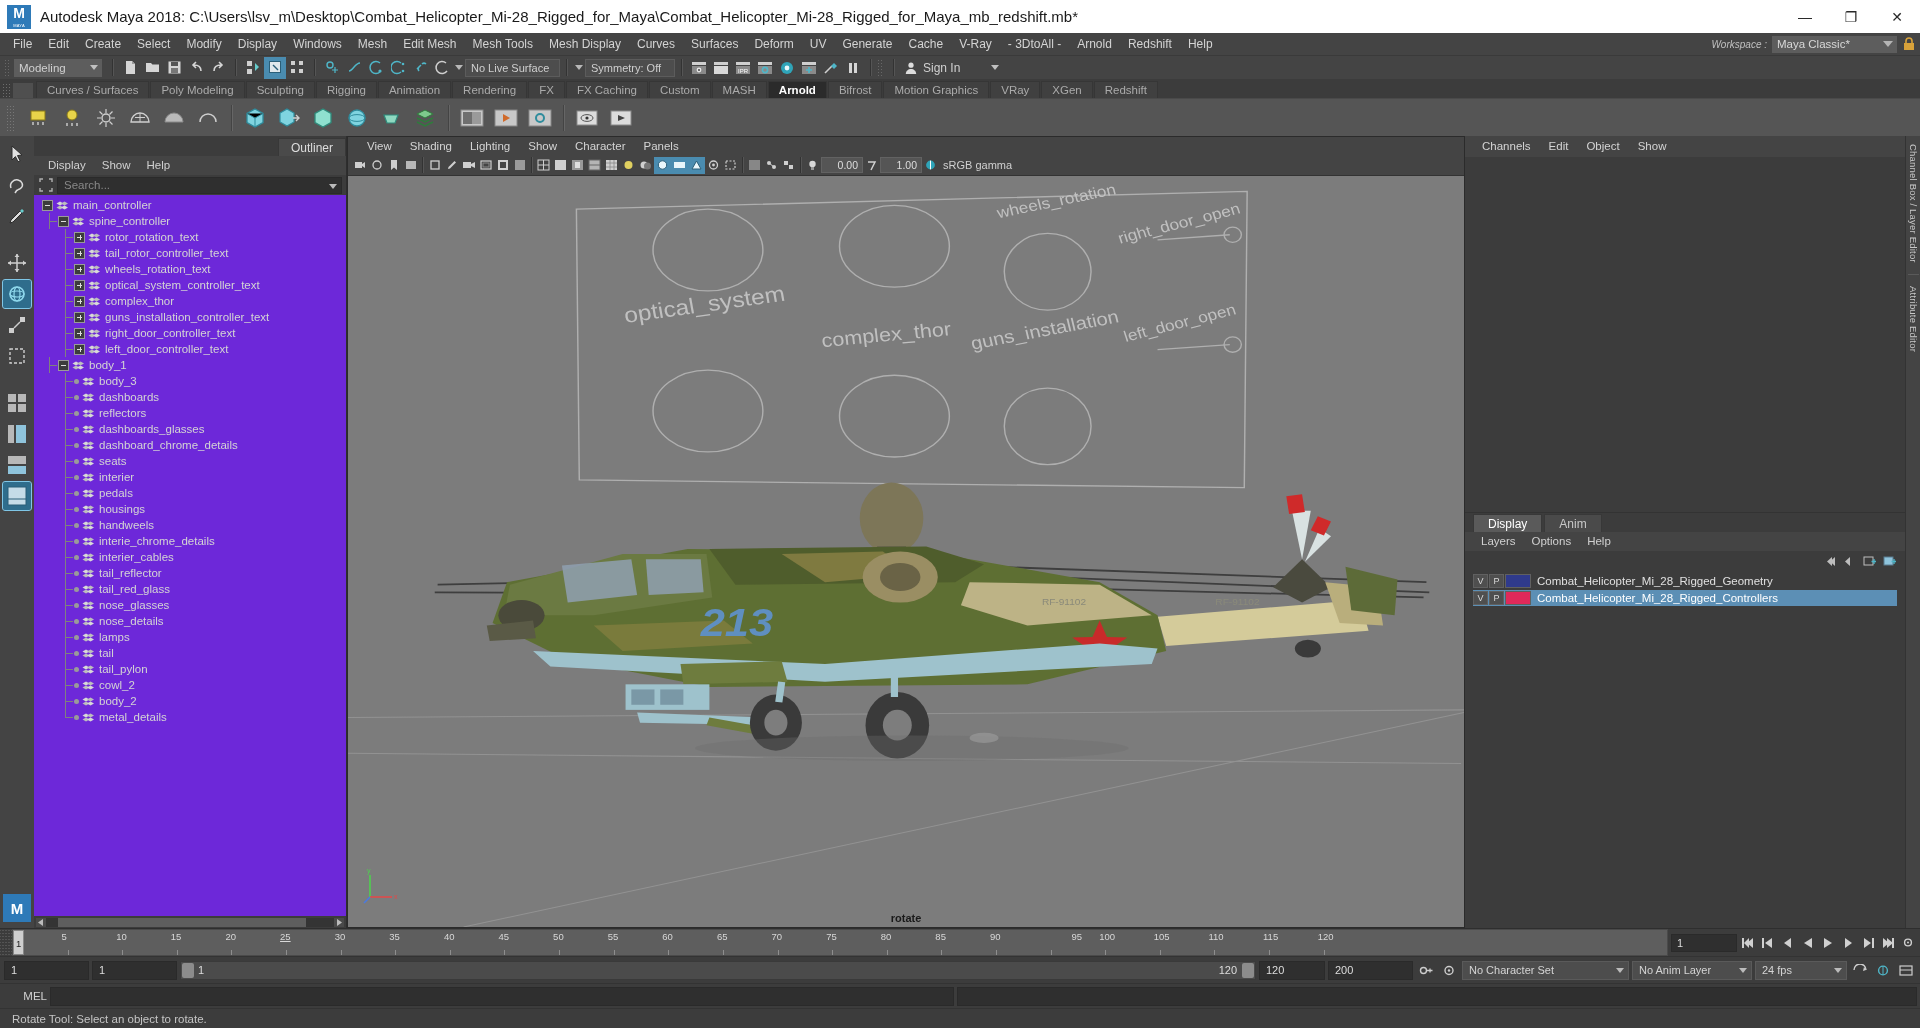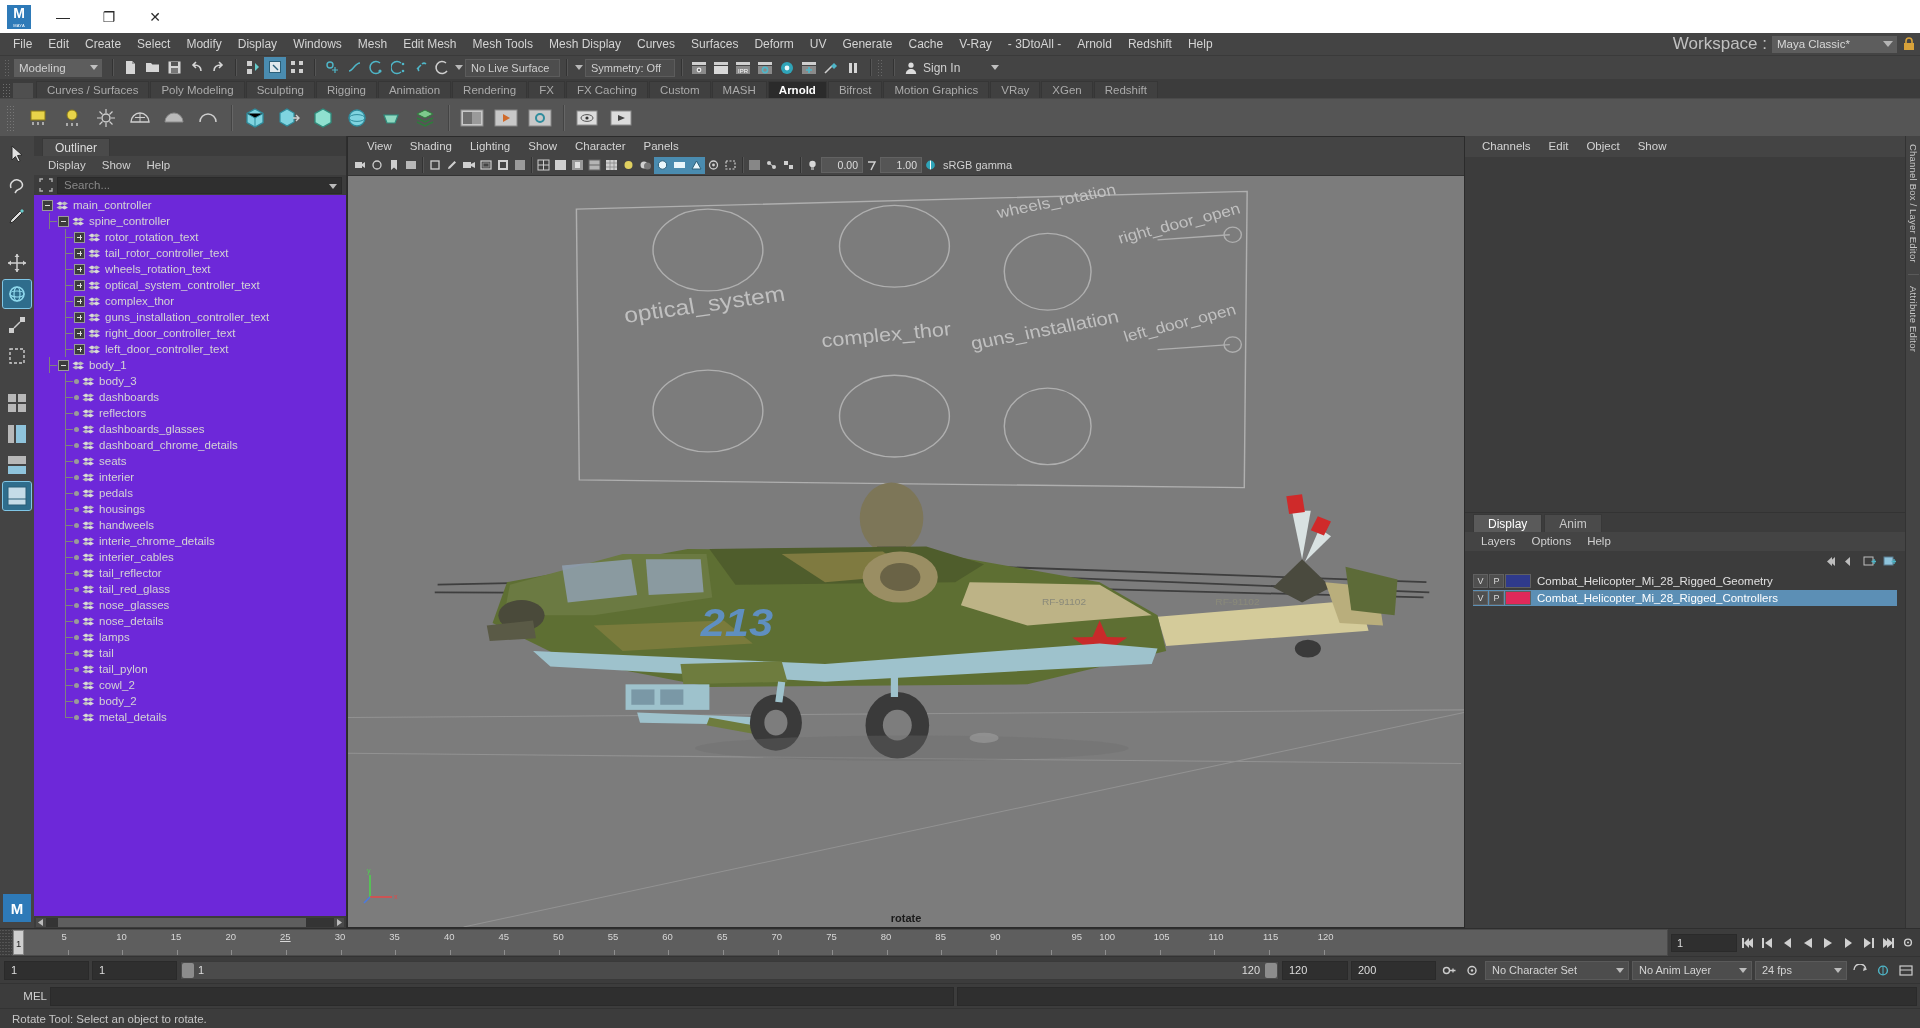--- a/index.html
+++ b/index.html
@@ -34,21 +34,21 @@
     font-size:14px;color:#2a2a2a;
   }
 
   
   .menubar {
     height:22px;background:#444;display:flex;align-items:center;flex:none;
     padding-left:5px; position:relative;
   }
   .menu-item { padding:0 8px; line-height:22px; font-size:12px; color:#d4d4d4; white-space:nowrap;}
   .ws-area { position:absolute; right:4px; top:0; height:22px; display:flex; align-items:center; gap:5px;}
-  .ws-label { font-size:17px; color:#c0c0c0; }
+  .ws-label { font-size:10px; color:#c0c0c0;font-style:italic; }
   .ws-combo {
     width:125px;height:17px;background:#5d5d5d;border:none;
     display:flex;align-items:center;padding-left:5px;font-size:11.5px;color:#d8d8d8;
     position:relative;
   }
   .ws-combo .arrow{position:absolute;right:4px;top:5px;border-left:5px solid transparent;border-right:5px solid transparent;border-top:6px solid #b4b4b4;}
   .lock-icon{width:14px;height:16px;position:relative;}
 
   
   .statusline {
@@ -103,21 +103,21 @@
 
   
   .toolbox{width:34px;background:#444;display:flex;flex-direction:column;align-items:center;padding-top:4px;flex:none;}
   .tool{width:28px;height:28px;margin-bottom:3px;display:flex;align-items:center;justify-content:center;border-radius:2px;}
   .tool.sel{background:#2f6d8c;outline:1px solid #7fc6e6;}
   .tool-gap{height:16px;}
   .maya-m{width:28px;height:28px;background:#2e7ab8;color:#fff;font-weight:bold;font-size:15px;display:flex;align-items:center;justify-content:center;margin-top:auto;margin-bottom:6px;}
 
   
   .outliner{width:313px;background:#3c3c3c;display:flex;flex-direction:column;flex:none;border-right:1px solid #2e2e2e;}
-  .out-tabrow{height:20px;display:flex;align-items:flex-end;background:#3c3c3c;padding-left:8px;}
+  .out-tabrow{height:20px;display:flex;align-items:flex-end;background:#3c3c3c;padding-left:8px;justify-content:flex-end;}
   .out-tab{height:18px;line-height:18px;padding:0 12px;font-size:12px;background:#4a4a4a;color:#ddd;border:1px solid #383838;border-bottom:none;}
   .out-menu{height:19px;display:flex;align-items:center;background:#444;padding-left:6px;gap:0;}
   .out-menu span{font-size:11.5px;padding:0 8px;color:#d0d0d0;line-height:19px;}
   .out-search{height:20px;background:#3c3c3c;display:flex;align-items:center;padding:0 4px;}
   .sico{width:16px;height:16px;position:relative;margin-right:3px;}
   .out-searchbox{
     flex:1;height:17px;background:#2f2f2f;border:1px solid #2a2a2a;color:#888;
     font-size:11.5px;padding-left:6px;display:flex;align-items:center;position:relative;
   }
   .out-searchbox .dd{position:absolute;right:4px;top:6px;border-left:4px solid transparent;border-right:4px solid transparent;border-top:5px solid #bbb;}
@@ -210,20 +210,21 @@
 </head>
 <body>
 
 <div class="app">
 
   <div class="titlebar">
     <div class="title-logo">
       <span class="ml">M</span>
       <span class="mm">MAYA</span>
     </div>
+    <div class="title-text">Autodesk Maya 2018: C:\Users\lsv_m\Desktop\Combat_Helicopter_Mi-28_Rigged_for_Maya\Combat_Helicopter_Mi-28_Rigged_for_Maya_mb_redshift.mb*</div>
     <div class="win-btns">
       <div class="win-btn">—</div>
       <div class="win-btn">❐</div>
       <div class="win-btn close">✕</div>
     </div>
   </div>
 
   <div class="menubar">
     <div class="menu-item">File</div>
     <div class="menu-item">Edit</div>
@@ -1598,21 +1599,21 @@
           <circle cx="4.5" cy="6.5" r="3" fill="none" stroke="#cdcdcd" stroke-width="1.4"></circle>
           <path d="M7.5 6.5h6M11 4.5v4" stroke="#cdcdcd" stroke-width="1.3"></path>
         </svg>
       </div>
     <div class="rbtn">
         <svg width="14" height="13" viewBox="0 0 14 13">
           <circle cx="7" cy="6.5" r="4" fill="none" stroke="#cdcdcd" stroke-width="1.4"></circle>
           <circle cx="7" cy="6.5" r="1.2" fill="#cdcdcd"></circle>
         </svg>
       </div>
-    <div class="cs-combo" style="width:144px;">
+    <div class="cs-combo" style="width:167px;">
       <span>No Character Set</span>
       <i class="dd"></i>
     </div>
     <div class="cs-combo" style="width:120px;">
       <span>No Anim Layer</span>
       <i class="dd"></i>
     </div>
     <div class="cs-combo" style="width:92px;">
       <span>24 fps</span>
       <i class="dd"></i>

